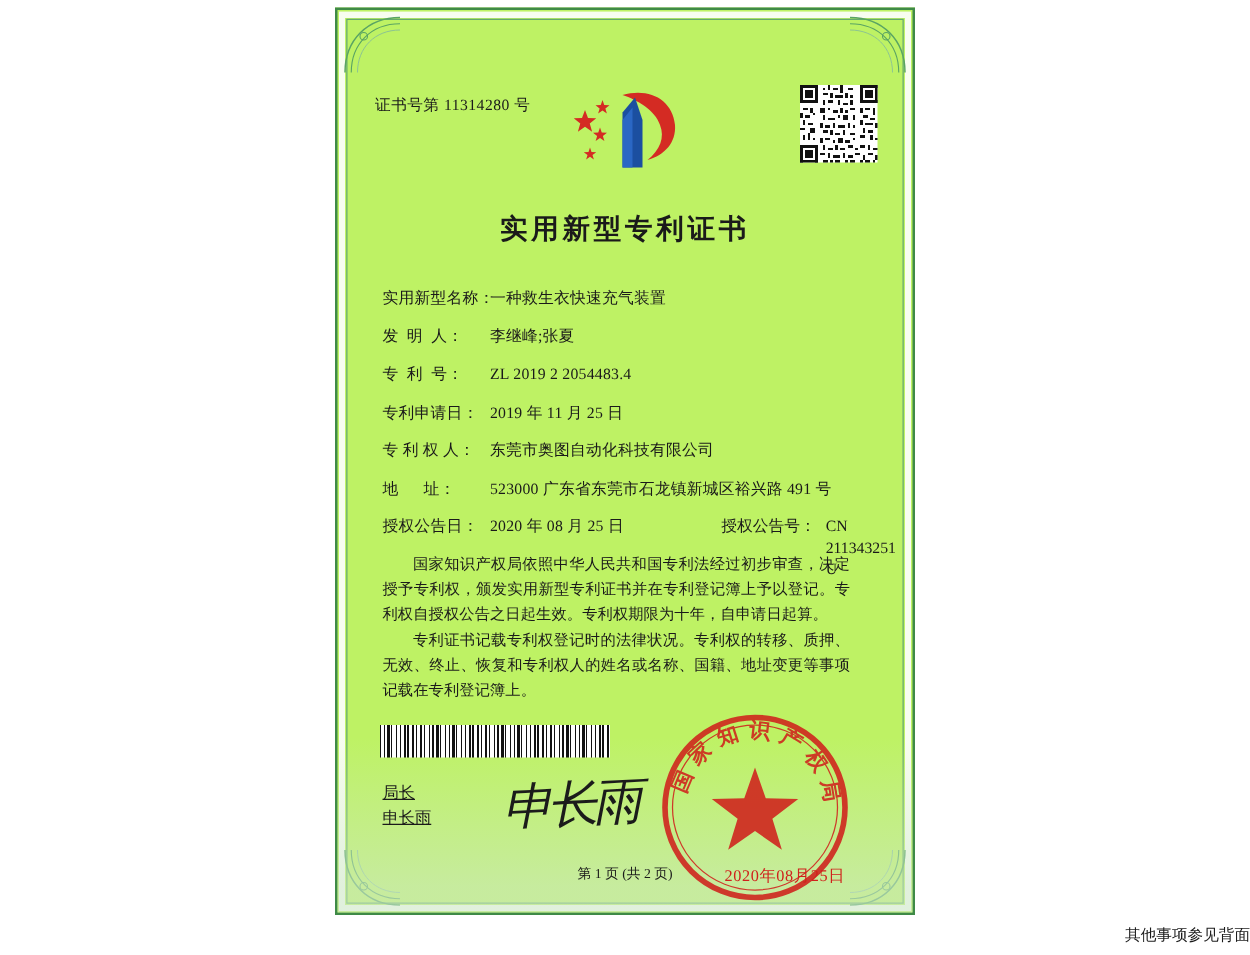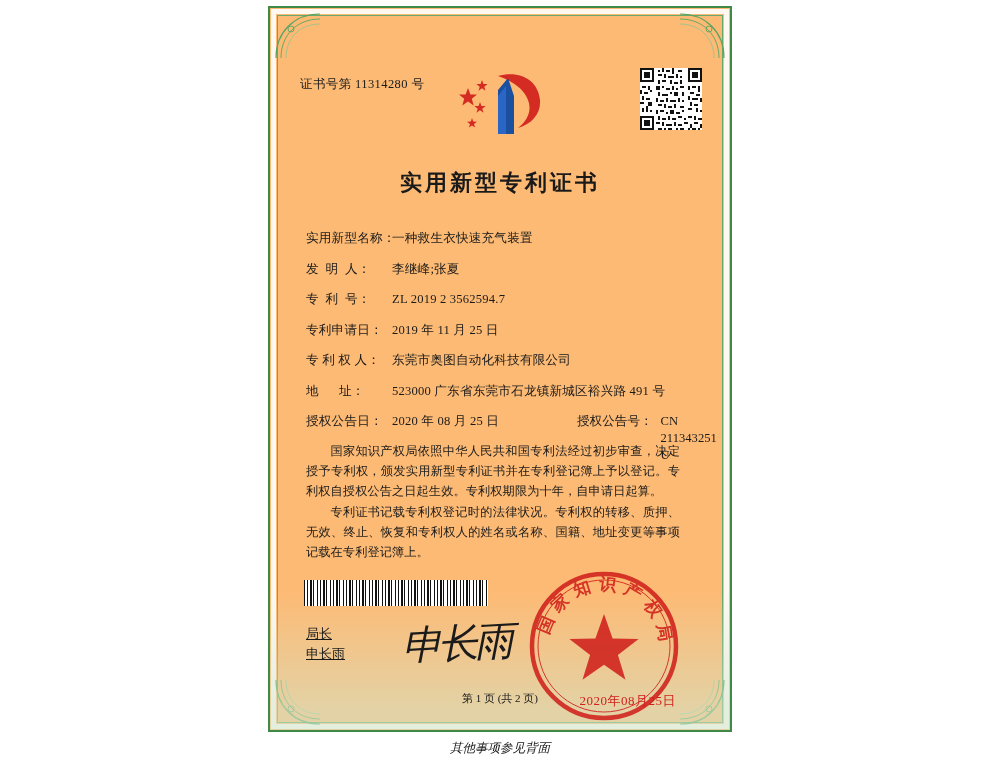--- a/index.html
+++ b/index.html
@@ -16,21 +16,21 @@
     overflow: hidden;
   }
 
   
   .certificate {
     position: absolute;
     left: 268px;
     top: 6px;
     width: 464px;
     height: 726px;
-    background: #fdba74;
+    background: #bef264;
     box-sizing: border-box;
   }
 
   
   .border-outer {
     position: absolute;
     inset: 0;
     border: 2px solid #3f8a47;
     box-sizing: border-box;
   }
@@ -240,24 +240,23 @@
     bottom: 6px;
     text-align: center;
     font-size: 11px;
   }
 
   .note-outside {
     position: absolute;
     left: 0;
     right: 0;
     top: 740px;
-    text-align: center;
+    text-align: right;
     font-size: 12.5px;
     color: #1a1a1a;
-    font-style: italic;
   }
 
   
   .bottom-wash {
     position: absolute;
     left: 2px;
     right: 2px;
     bottom: 2px;
     height: 140px;
     background: linear-gradient(to bottom, rgba(214,234,214,0) 0%, rgba(206,230,206,0.55) 85%);
@@ -453,21 +452,21 @@
         <span class="field-value">一种救生衣快速充气装置</span>
       </div>
 
       <div class="field-row">
         <span class="field-label">发  明  人：</span>
         <span class="field-value">李继峰;张夏</span>
       </div>
 
       <div class="field-row">
         <span class="field-label">专  利  号：</span>
-        <span class="field-value">ZL 2019 2 3562594.7</span>
+        <span class="field-value">ZL 2019 2 2054483.4</span>
       </div>
 
       <div class="field-row">
         <span class="field-label">专利申请日：</span>
         <span class="field-value">2019 年 11 月 25 日</span>
       </div>
 
       <div class="field-row">
         <span class="field-label">专 利 权 人：</span>
         <span class="field-value">东莞市奥图自动化科技有限公司</span>

